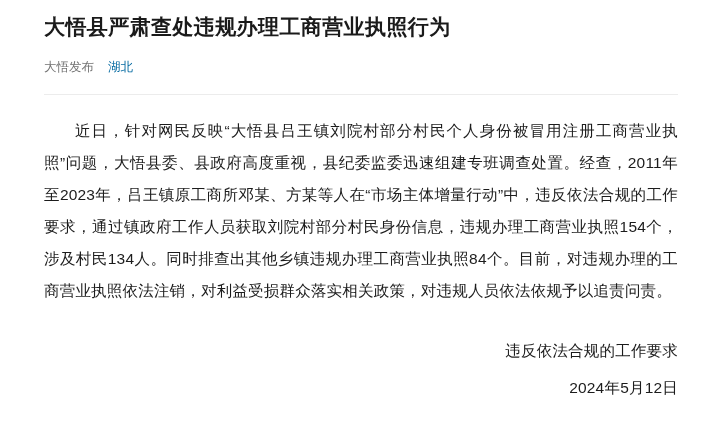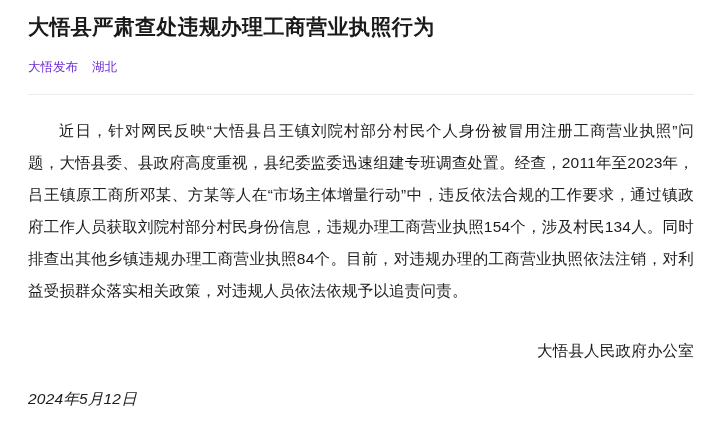--- a/index.html
+++ b/index.html
@@ -10,48 +10,48 @@
     width: 722px;
     height: 427px;
     background: #ffffff;
     font-family: "Liberation Sans", "DejaVu Sans", sans-serif;
     overflow: hidden;
   }
   .page {
     width: 722px;
     height: 427px;
     box-sizing: border-box;
-    padding: 0 28px;
+    padding: 0 44px;
     position: relative;
   }
   .article-title {
     font-size: 21px;
     font-weight: bold;
     color: #1a1a1a;
     letter-spacing: 0.4px;
     line-height: 30px;
     margin: 0;
     padding-top: 12px;
   }
   .meta-row {
     display: flex;
     align-items: center;
     gap: 14px;
     margin-top: 17px;
     font-size: 12.5px;
     color: #9a9a9a;
   }
   .meta-source {
-    color: #6d28d9;
+    color: #737373;
   }
   .meta-date {
     color: #a5a5a5;
   }
   .meta-region {
-    color: #6d28d9;
+    color: #0369a1;
   }
   .divider {
     margin-top: 18px;
     border: 0;
     border-top: 1px solid #ececec;
     width: 100%;
   }
   .body-text {
     margin-top: 20px;
     font-size: 15.5px;
@@ -65,42 +65,42 @@
     text-indent: 2em;
   }
   .signature {
     margin-top: 34px;
     text-align: right;
     font-size: 15.5px;
     color: #1c1c1c;
     letter-spacing: 0.2px;
   }
   .sign-date {
-    margin-top: 27px;
+    margin-top: 16px;
+    text-align: right;
     font-size: 15.5px;
     color: #1c1c1c;
     letter-spacing: 0.2px;
-    font-style: italic;
   }
 </style>
 </head>
 <body>
 
 <div class="page">
 
   <h1 class="article-title">大悟县严肃查处违规办理工商营业执照行为</h1>
 
   <div class="meta-row">
     <span class="meta-source">大悟发布</span>
     <span class="meta-region">湖北</span>
   </div>
 
   <hr class="divider">
 
   <div class="body-text">
     <p>近日，针对网民反映“大悟县吕王镇刘院村部分村民个人身份被冒用注册工商营业执照”问题，大悟县委、县政府高度重视，县纪委监委迅速组建专班调查处置。经查，2011年至2023年，吕王镇原工商所邓某、方某等人在“市场主体增量行动”中，违反依法合规的工作要求，通过镇政府工作人员获取刘院村部分村民身份信息，违规办理工商营业执照154个，涉及村民134人。同时排查出其他乡镇违规办理工商营业执照84个。目前，对违规办理的工商营业执照依法注销，对利益受损群众落实相关政策，对违规人员依法依规予以追责问责。</p>
   </div>
 
-  <div class="signature">大悟县人民政府办公室</div>
+  <div class="signature">违反依法合规的工作要求</div>
 
   <div class="sign-date">2024年5月12日</div>
 
 </div>
 
 </body></html>

